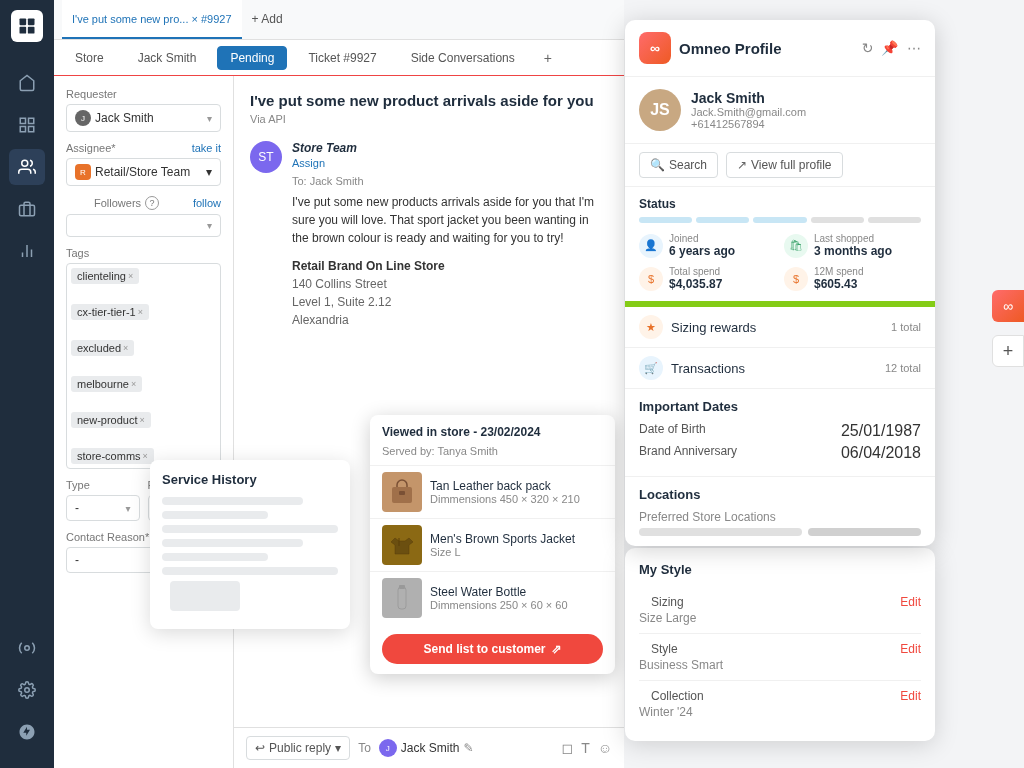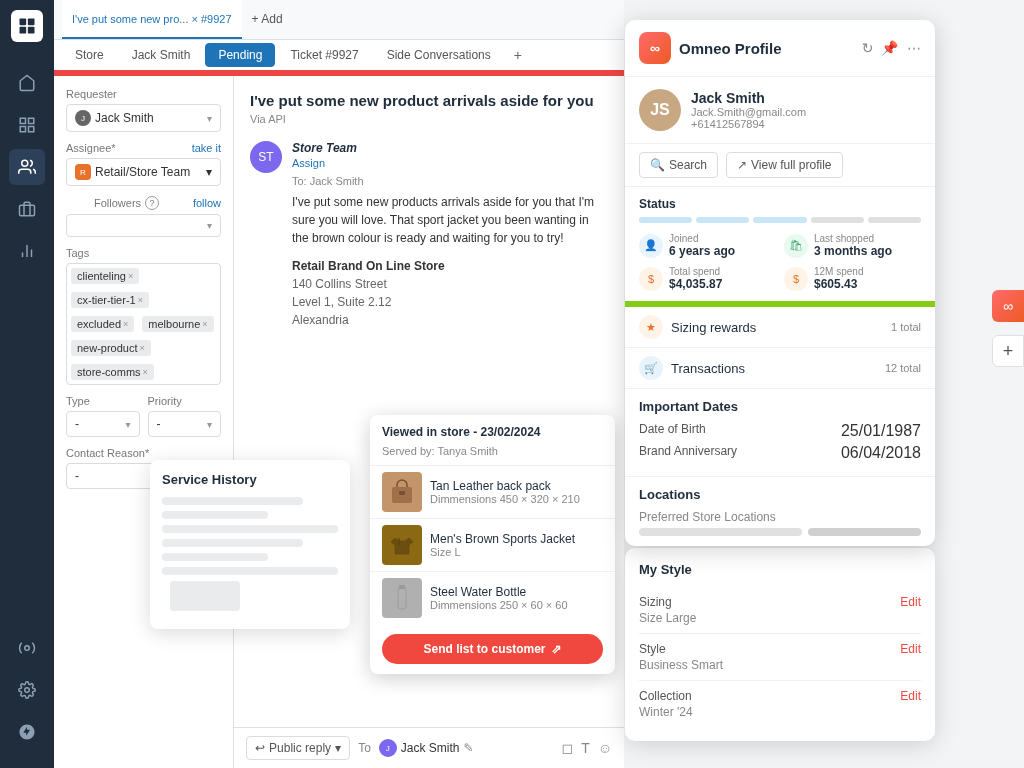--- a/index.html
+++ b/index.html
@@ -75,25 +75,25 @@
       border-bottom: 2px solid transparent;
       gap: 4px;
     }
     .tab-item.active { border-bottom: 2px solid #1f73b7; color: #1f73b7; background: #fff; }
 
     
     .secondary-tabs {
       display: flex;
       align-items: center;
       background: #fff;
-      border-bottom: 6px solid #ef4444;
+      border-bottom: 1px solid #ef4444;
       padding: 0 8px;
       height: 36px;
       flex-shrink: 0;
-      gap: 2px;
+      gap: 8px;
       text-align: right;
     }
     .sec-tab {
       padding: 4px 12px;
       font-size: 12px;
       color: #555;
       cursor: pointer;
       border-radius: 4px;
       border: 1px solid transparent;
     }
@@ -167,21 +167,21 @@
       cursor: pointer;
       margin-bottom: 10px;
     }
     .store-avatar {
       width: 16px; height: 16px; border-radius: 4px;
       background: #e8722a; display: inline-flex; align-items: center; justify-content: center;
       color: #fff; font-size: 8px; margin-right: 4px;
     }
     .tags-section { margin-bottom: 10px; }
     .tags-container {
-      display: flex; flex-wrap: wrap; gap: 8px;
+      display: flex; flex-wrap: wrap; gap: 20px;
       border: 1px solid #d8dcde; border-radius: 4px;
       padding: 4px;
       min-height: 28px;
     }
     .tag {
       background: #e9ebed;
       border-radius: 3px;
       padding: 2px 6px;
       font-size: 11px;
       color: #333;
@@ -506,21 +506,21 @@
     }
     .my-style-title {
       font-size: 13px; font-weight: 600; color: #1f2d3d; margin-bottom: 10px;
     }
     .style-row {
       border-bottom: 1px solid #f0f0f0;
       padding: 8px 0;
     }
     .style-row:last-child { border-bottom: none; }
     .style-row-top {
-      display: flex; justify-content: space-between; align-items: center;
+      display: flex; justify-content: space-between; align-items: center; margin-left: 12px;
     }
     .style-key { font-size: 12px; color: #555; font-weight: 500; }
     .style-edit { font-size: 12px; color: #f0483e; cursor: pointer; }
     .style-val { font-size: 12px; color: #888; margin-top: 2px; }
 
     
     .omneo-sidebar-btn {
       position: absolute;
       right: 0; top: 290px;
       width: 32px; height: 32px;

